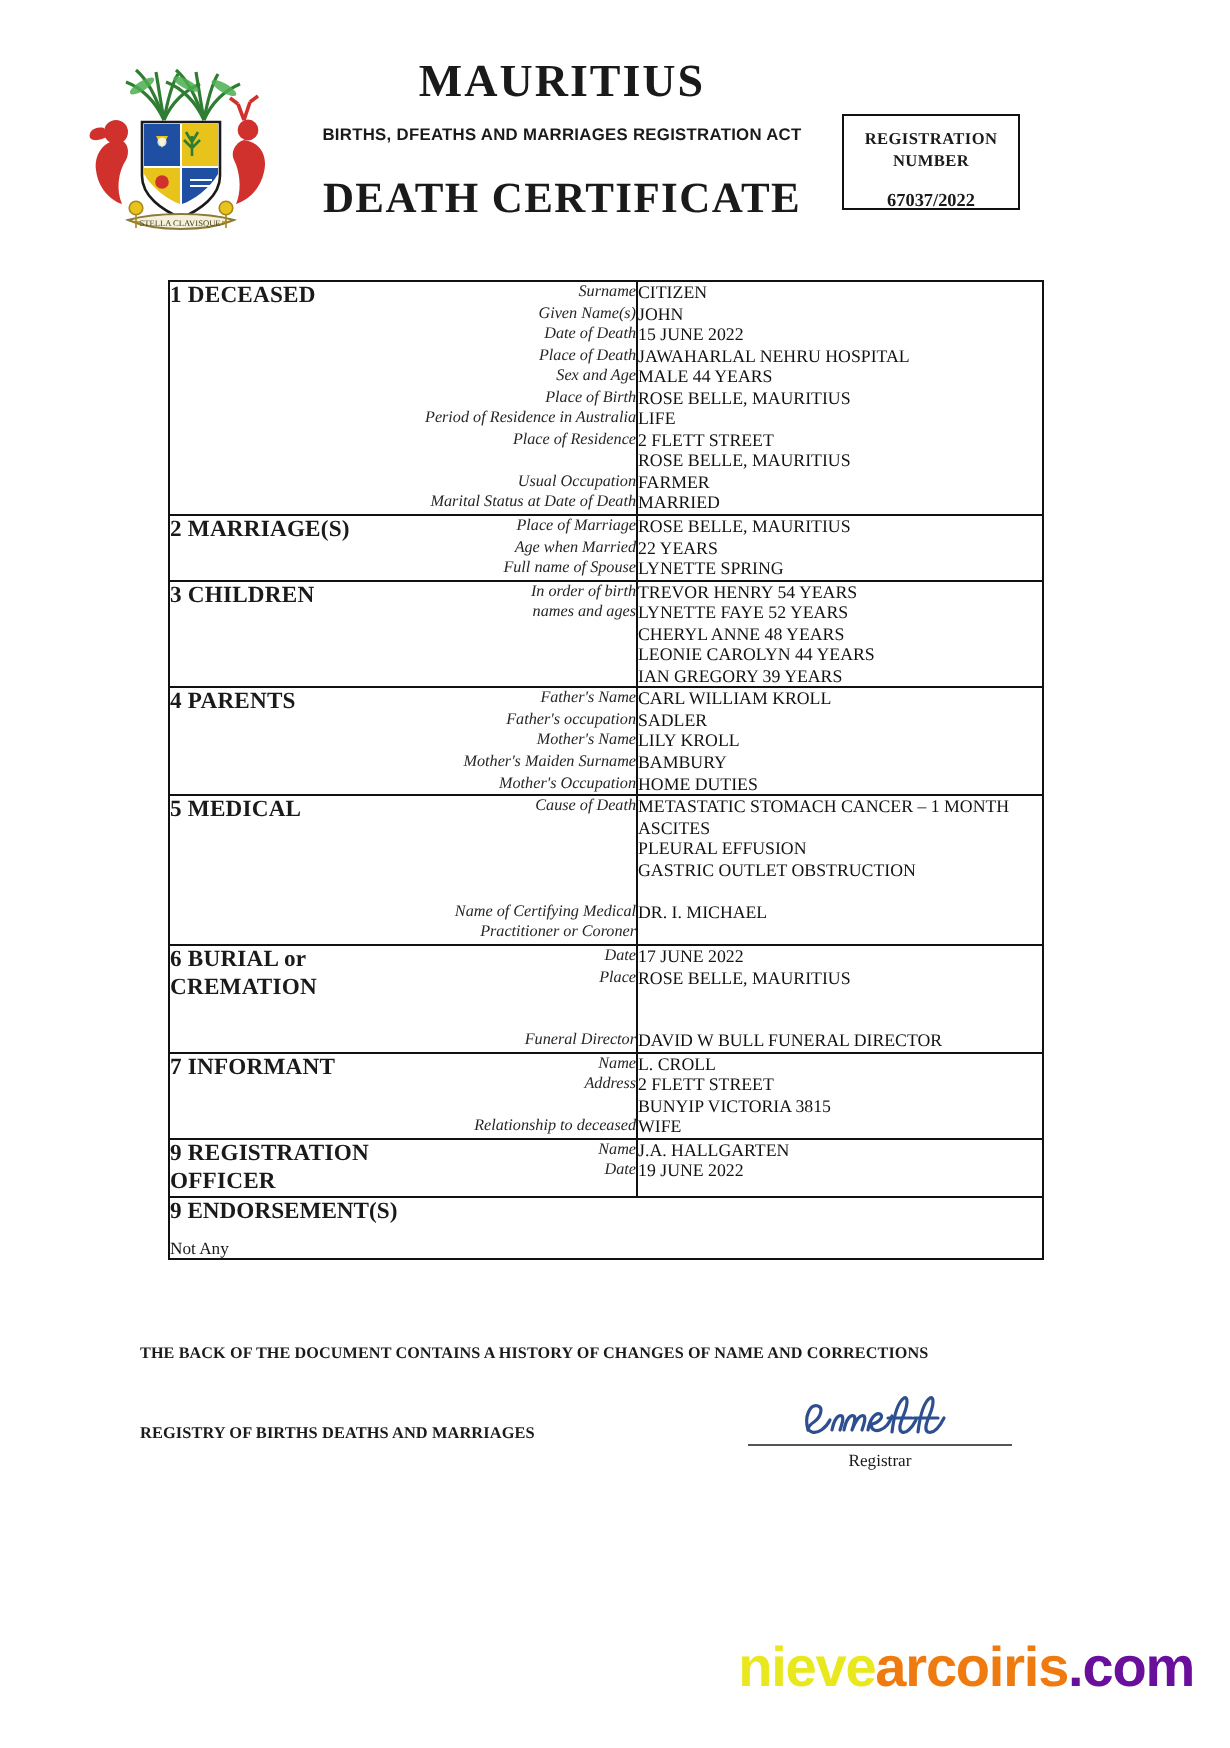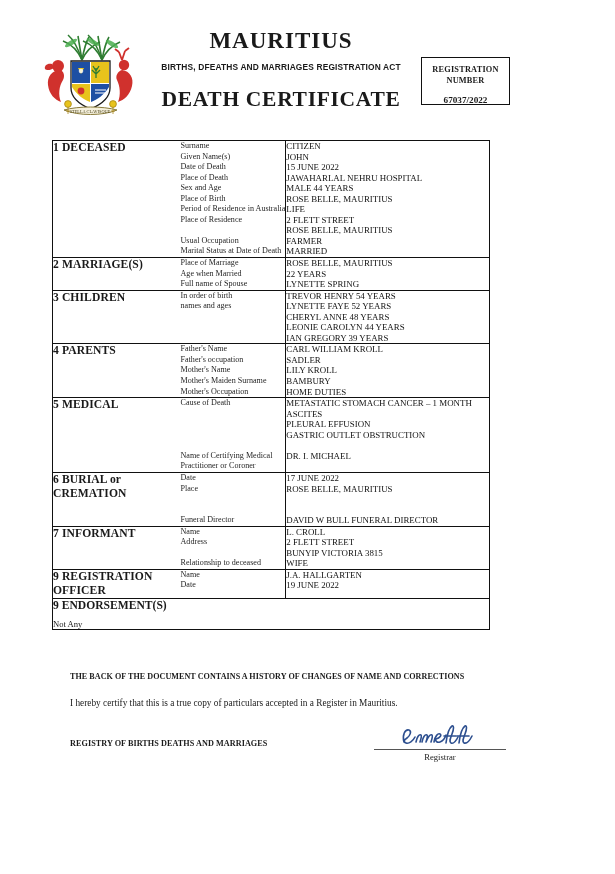--- a/index.html
+++ b/index.html
@@ -42,38 +42,40 @@
     font-family: "Liberation Serif", serif;
     font-size: 8.3px; font-weight: bold; line-height: 1.28; letter-spacing: 0.2px;
   }
   .regbox .rb-value {
     margin-top: 9px; font-size: 9.2px; font-weight: bold;
     font-family: "Liberation Serif", serif;
   }
 
   
   .cert-table {
-    position: absolute; left: 52px; top: 140px; width: 438px;
+    position: absolute; left: 84px; top: 140px; width: 438px;
     border: 1.3px solid #111;
     border-collapse: collapse;
   }
   .cert-table td { vertical-align: top; padding: 0; }
 
   .sec-row { border-bottom: 1.3px solid #111; }
   .sec-row:last-child { border-bottom: none; }
 
   .col-title {
     width: 128px; padding: 4px 0 5px 7px;
     font-size: 11.6px; font-weight: bold;
     font-family: "Liberation Serif", serif;
     line-height: 1.22; letter-spacing: 0.1px;
   }
   .col-labels {
     width: 97px; padding: 4px 5px 5px 0;
+    text-align: right;
     border-right: 1.1px solid #111;
+    font-style: italic;
   }
   .col-values { padding: 4px 4px 5px 6px; }
 
   .lbl {
     font-size: 8.1px; line-height: 10.55px; white-space: nowrap;
     font-family: "Liberation Serif", serif; color: #262626;
   }
   .val {
     font-size: 8.9px; line-height: 10.55px; white-space: nowrap;
     font-family: "Liberation Serif", serif; color: #121212;
@@ -358,21 +360,20 @@
           <div class="endorse-title">9 ENDORSEMENT(S)</div>
           <div class="endorse-body">Not Any</div>
         </td>
       </tr>
 
     </tbody>
   </table>
 
   <div class="footer">
     <div class="footer-notice">THE BACK OF THE DOCUMENT CONTAINS A HISTORY OF CHANGES OF NAME AND CORRECTIONS</div>
-    <div class="footer-certify">I hereby certify that this is a true copy of particulars accepted in a Register in Mauritius.</div>
 
     <div class="footer-registry-row">
       <div class="footer-registry">REGISTRY OF BIRTHS DEATHS AND MARRIAGES</div>
 
       <div class="sig-area">
         <span class="sig-ink">
           <svg width="132" height="26" viewBox="0 0 132 26">
             <g fill="none" stroke="#2d4f8f" stroke-width="1.6" stroke-linecap="round" stroke-linejoin="round">
               <path d="M30 19 C28 12 31 6 35 7 C38 8 36 13 33 15 C30 17 29 19 32 20 C35 21 39 18 41 14"></path>
               <path d="M42 19 C43 14 45 11 47 12 C48 13 47 16 46 19"></path>
@@ -384,14 +385,17 @@
               <path d="M83 13 H95"></path>
             </g>
           </svg>
         </span>
         <div class="sig-line"></div>
         <div class="sig-caption">Registrar</div>
       </div>
     </div>
   </div>
 
+  <div class="watermark">
+    <span class="wm-a">nieve</span><span class="wm-b">arcoiris</span><span class="wm-c">.com</span>
+  </div>
 
 </div>
 
 </body></html>

